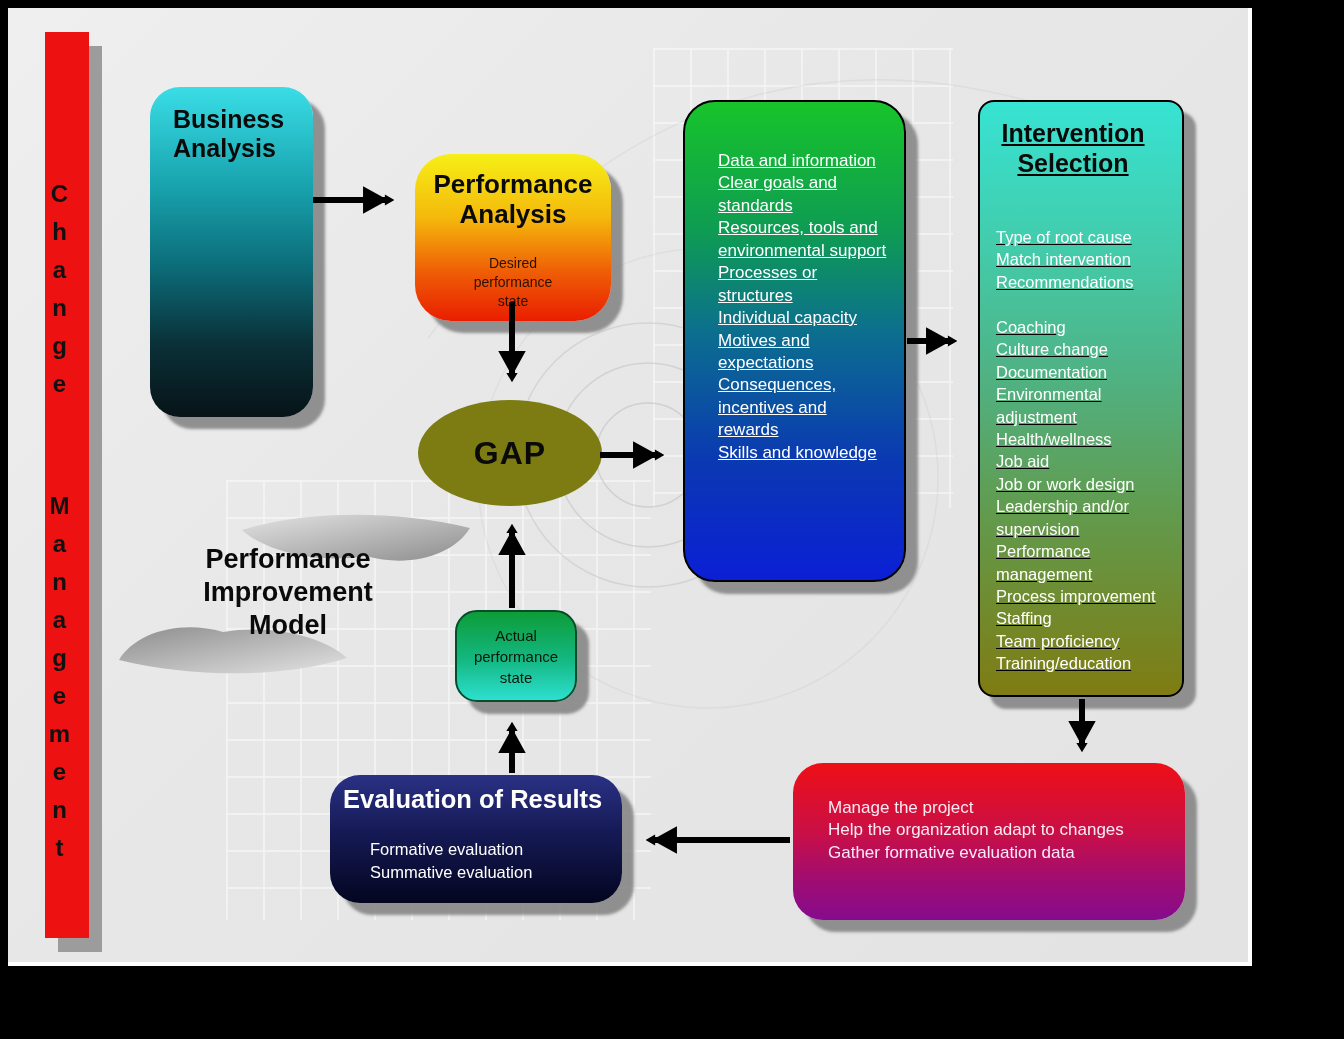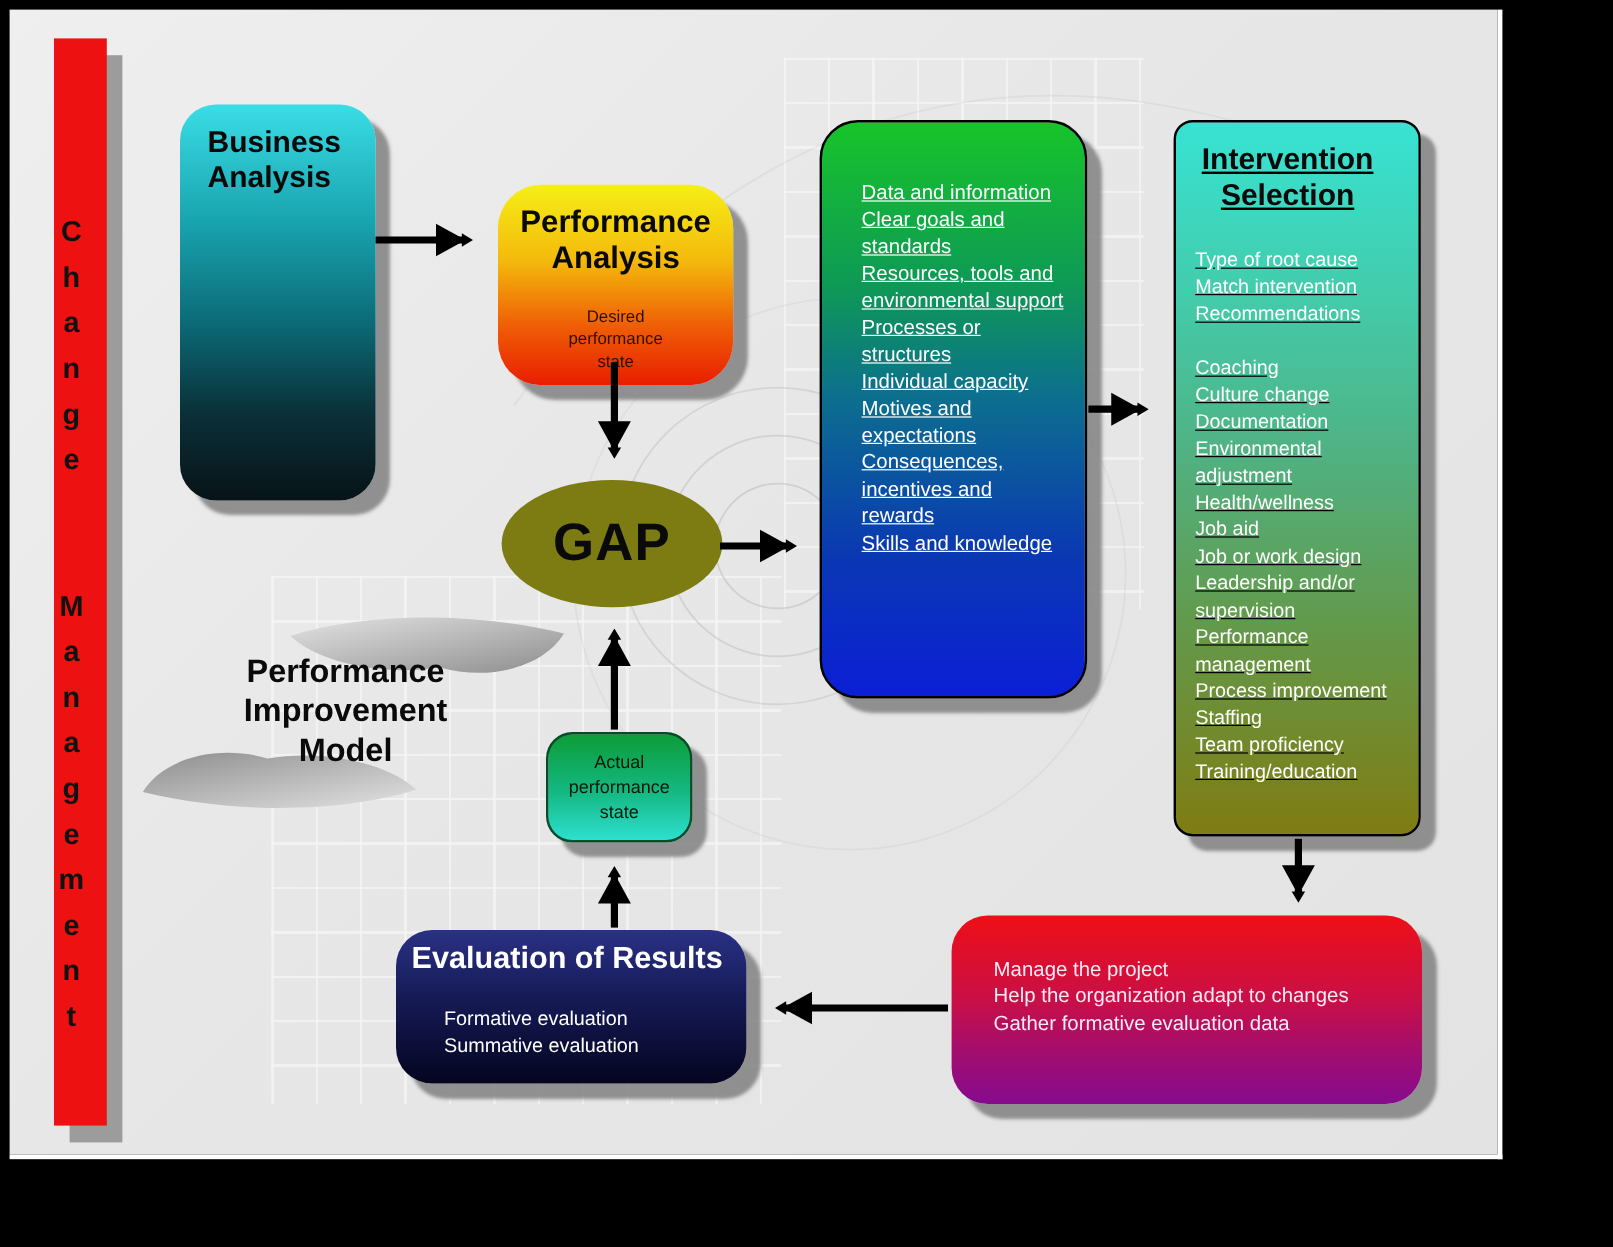--- a/index.html
+++ b/index.html
@@ -48,21 +48,21 @@
     background:linear-gradient(180deg,#f6ef16 0%,#f4b90c 38%,#ef5f06 70%,#e91e00 100%);
     padding:16px 10px 0 10px;text-align:center;margin-top:44px;
   }
   #box-performance .title{font-weight:bold;font-size:26px;line-height:1.15;color:#0a0a0a;}
   #box-performance .body{margin-top:24px;font-size:14px;line-height:1.35;color:#2e1000;white-space:pre-line;}
 
   #gap-ellipse{
     left:418px;top:400px;width:184px;height:106px;border-radius:50%;
     background:#7d7c12;display:flex;align-items:center;justify-content:center;
   }
-  #gap-ellipse .title{font-weight:bold;font-size:44px;letter-spacing:1px;color:#0a0a0a;}
+  #gap-ellipse .title{font-weight:bold;font-size:32px;letter-spacing:1px;color:#0a0a0a;}
 
   #box-actual{
     left:455px;top:610px;width:122px;height:92px;border-radius:22px;
     background:linear-gradient(180deg,#0d9c38 0%,#14b883 55%,#2de0cf 100%);
     border:2px solid #054d2a;
     display:flex;align-items:center;justify-content:center;text-align:center;
   }
   #box-actual .body{font-size:15px;line-height:1.4;color:#081808;white-space:pre-line;}
 
   #box-cause{
@@ -75,21 +75,21 @@
   #box-cause .body{margin-top:32px;font-size:17px;line-height:1.32;color:#fff;white-space:pre-line;text-decoration:underline;}
 
   #box-selection{
     left:978px;top:100px;width:206px;height:597px;border-radius:16px;
     background:linear-gradient(180deg,#37e3d3 0%,#43cbaa 25%,#4fb386 45%,#629a4c 70%,#7f7c12 100%);
     border:2px solid #000;
     padding:16px 8px 0 16px;
     text-decoration:underline;
   }
   #box-selection .title{font-weight:bold;font-size:25px;line-height:1.2;color:#0a0a0a;text-align:center;margin-left:-24px;}
-  #box-selection .body{margin-top:28px;font-size:16.5px;line-height:1.36;color:#fff;white-space:pre-line;}
+  #box-selection .body{margin-top:48px;font-size:16.5px;line-height:1.36;color:#fff;white-space:pre-line;}
 
   #box-evaluation{
     left:330px;top:775px;width:292px;height:128px;border-radius:30px;
     background:linear-gradient(180deg,#2a3184 0%,#151a55 45%,#04051f 100%);
     padding:10px 10px 0 13px;
   }
   #box-evaluation .title{font-weight:bold;font-size:25.5px;color:#fff;}
   #box-evaluation .body{margin-top:24px;margin-left:27px;font-size:16.5px;line-height:1.38;color:#fff;white-space:pre-line;}
 
   #box-implementation{

